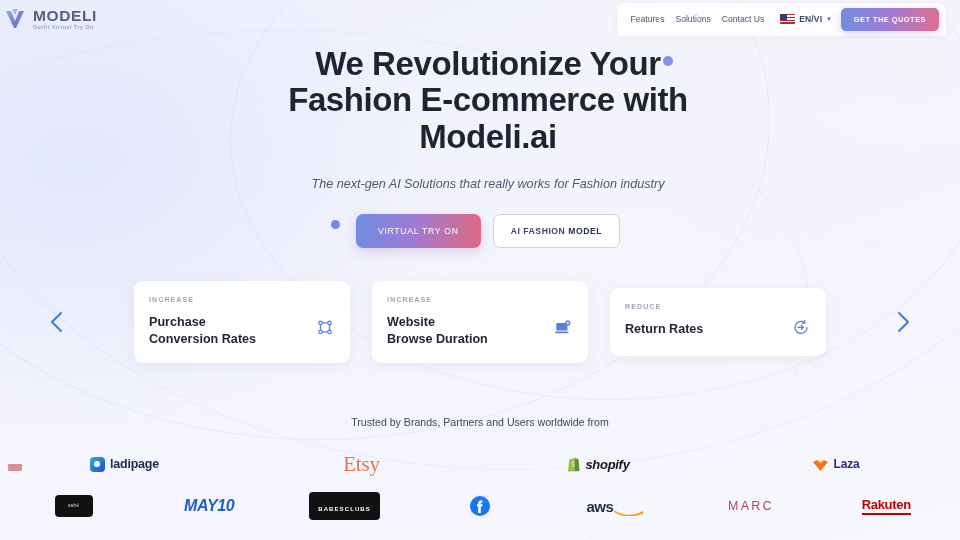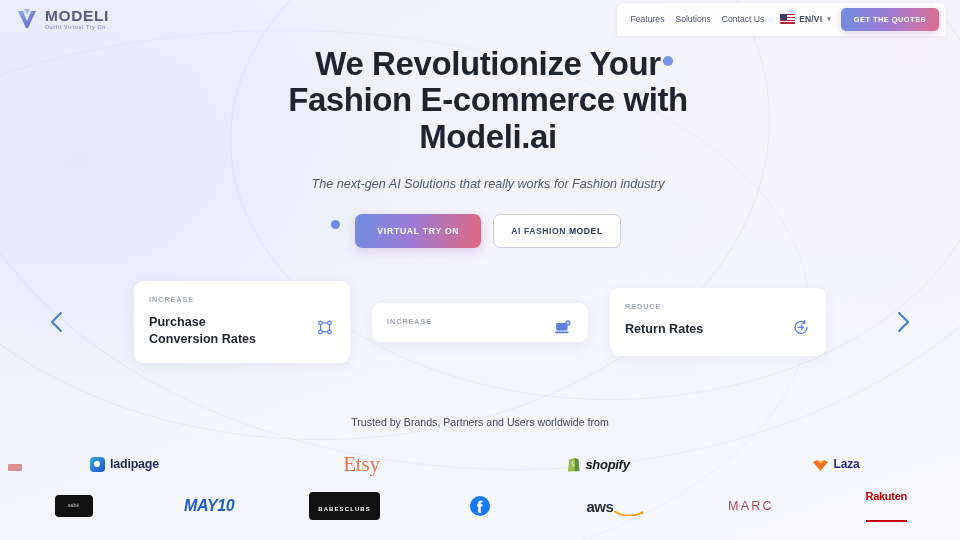--- a/index.html
+++ b/index.html
@@ -26,21 +26,21 @@
   .sw4 { width:1050px; height:560px; left:-240px; top:30px; border-color:rgba(150,160,210,.08); }
 
   .dot { position:absolute; border-radius:50%; background:#7c95e8; }
   .dot-a { width:10px; height:10px; left:663px; top:56px; }
   .dot-b { width:9px;  height:9px;  left:331px; top:220px; background:#6f8ce6; }
 
   
   .header {
     position:absolute; top:0; left:0; right:0; height:38px;
     display:flex; align-items:center; justify-content:space-between;
-    padding:0 14px 0 14px; z-index:20;gap:20px;
+    padding:0 14px 0 2px; z-index:20;gap:20px;
   }
   .logo { display:flex; align-items:center; gap:5px; }
   .logo-mark { width:26px; height:26px; flex:none; }
   .logo-text { line-height:1; }
   .logo-name {
     display:block; font-size:15.5px; font-weight:600; letter-spacing:.6px;
     color:#58607f;
   }
   .logo-tag {
     display:block; font-size:5.2px; letter-spacing:.55px; color:#9aa2c4;
@@ -86,21 +86,21 @@
   .hero { position:absolute; left:16px; right:0; top:46px; text-align:center; z-index:5; }
   .headline {
     font-size:33px; line-height:1.10; font-weight:700; color:#1f2433;
     letter-spacing:-.4px;
   }
   .subhead {
     margin-top:22px; font-size:12.6px; color:#4f586f; font-weight:400;font-style:italic;
   }
   .cta-row { margin-top:23px; display:flex; justify-content:center; gap:12px; }
   .btn-primary {
-    border:none; cursor:pointer; color:#fff; font-size:8.6px; font-weight:700;
+    border:none; cursor:pointer; color:#fff; font-size:8.6px; font-weight:400;
     letter-spacing:.75px; padding:11px 22px; border-radius:7px;
     background:linear-gradient(100deg,#6f8de0 0%,#9d7bd4 45%,#e0697f 100%);
     box-shadow:0 4px 12px rgba(160,110,180,.28);
   }
   .btn-outline {
     cursor:pointer; font-size:8.6px; font-weight:700; letter-spacing:.55px;
     padding:11px 17px; border-radius:7px;
     background:#fff; border:1px solid #c9cfe6; color:#3c4766;
   }
   .btn-outline .accent { color:#243056; }
@@ -196,22 +196,22 @@
 
   .brand-aws { display:flex; flex-direction:row; align-items:center; gap:1px; }
   .brand-aws-text { font-size:15px; font-weight:700; color:#222f3e; letter-spacing:-.6px; line-height:1; }
   .brand-aws-swoosh { width:30px; height:8px; }
 
   .brand-marc {
     font-size:12.5px; color:#b34a52; letter-spacing:2.2px; font-weight:400;
   }
 
   .brand-rakuten {
-    font-size:11px; font-weight:700; color:#bf0000; letter-spacing:-.3px;
-    border-bottom:2px solid #bf0000; padding-bottom:18px;
+    font-size:13px; font-weight:700; color:#bf0000; letter-spacing:-.3px;
+    border-bottom:2px solid #bf0000; padding-bottom:1px;
   }
 
   .edge-chip {
     position:absolute; left:8px; top:464px; width:14px; height:7px;
     background:#d98f90; border-radius:1px; z-index:5;
   }
 </style>
 </head>
 <body>
 
@@ -300,20 +300,24 @@
             <circle cx="18" cy="6" r="2.4"></circle>
           <circle cx="6" cy="18" r="2.4"></circle>
             <circle cx="18" cy="18" r="2.4"></circle>
           <path d="M8.4 6h7.2M6 8.4v7.2M18 8.4v7.2M8.4 18h7.2" stroke-linecap="round"></path>
         </svg>
       </span>
     </div>
 
     <div class="card">
       <div class="card-kicker">INCREASE</div>
+      <div class="card-title">
+        <span>Website</span><br>
+        <span>Browse Duration</span>
+      </div>
       <span class="card-icon">
         <svg viewBox="0 0 24 24" fill="#5b7fe0">
           <rect x="3" y="6" width="15" height="10" rx="1.6"></rect>
           <rect x="1.5" y="17.5" width="18" height="2.4" rx="1.2"></rect>
           <circle cx="18.5" cy="6" r="3.4" fill="#5b7fe0"></circle>
           <path d="M17.2 6h2.6M18.5 4.7v2.6" stroke="#fff" stroke-width="1" stroke-linecap="round"></path>
         </svg>
       </span>
     </div>
 

